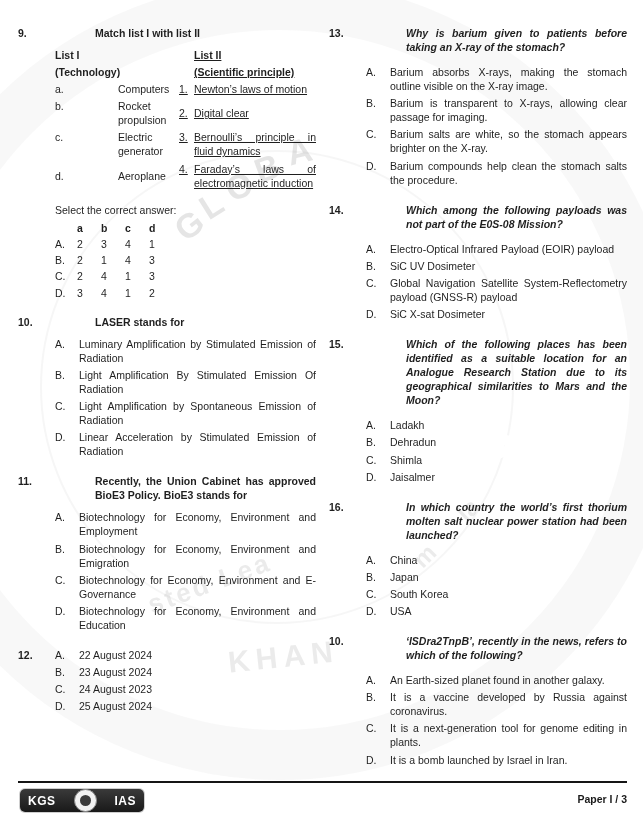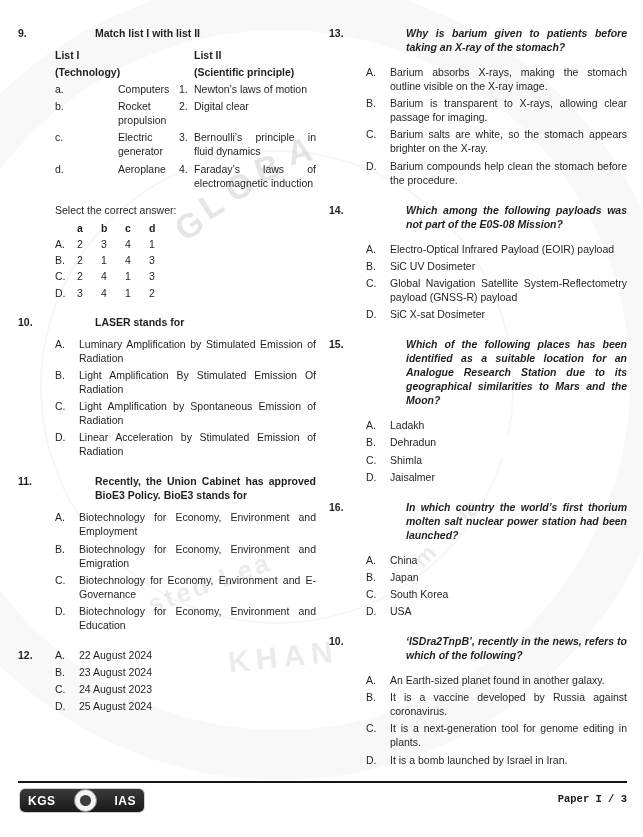--- a/index.html
+++ b/index.html
@@ -24,25 +24,25 @@
   .q{display:flex;margin-bottom:13px;}
   .qnum{width:37px;flex:none;font-weight:bold;font-size:10.5px;line-height:1.34;}
   .qbody{flex:1;min-width:0;}
   .qstem{font-weight:bold;font-size:10.5px;line-height:1.34;text-align:justify;margin-bottom:8px;padding-left:40px;}
   .col-right .qstem{margin-bottom:11px;font-style:italic;}
   .opt{display:flex;font-size:10.5px;line-height:1.34;margin-bottom:3px;}
   .optlabel{width:24px;flex:none;}
   .opttext{flex:1;text-align:justify;min-width:0;}
   
   .match{font-size:10.5px;line-height:1.34;}
-  .mrow{display:flex;margin-bottom:3px;}
+  .mrow{display:flex;margin-bottom:3px;align-items:center;}
   .mleft{width:124px;flex:none;display:flex;}
   .mkey{width:22px;flex:none;}
   .mltext{flex:1;margin-left:41px;}
-  .mright{flex:1;display:flex;min-width:0;}
+  .mright{flex:1;display:flex;min-width:0;text-decoration:underline;}
   .mrkey{width:15px;flex:none;}
   .mrtext{flex:1;text-align:justify;min-width:0;}
   .mtitle .mleft,.mtitle .mright{font-weight:bold;}
   .mtitle .mright{padding-left:15px;}
   .select-label{font-size:10.5px;margin-top:14px;margin-bottom:5px;}
   .ansgrid{font-size:10.5px;}
   .ansrow{display:flex;line-height:1.45;margin-bottom:1px;}
   .anskey{width:22px;flex:none;}
   .ansval{width:24px;flex:none;}
   .anshead{font-weight:bold;}
@@ -50,21 +50,21 @@
   
   .footer-rule{position:absolute;left:18px;right:16px;top:781px;border-top:2.5px solid #151515;z-index:1;}
   .footer{position:absolute;left:18px;right:16px;top:787px;height:30px;z-index:1;}
   .logo{position:absolute;left:2px;top:2px;display:inline-flex;align-items:center;gap:19px;
     background:linear-gradient(#3a3a3a,#191919);border-radius:5px;padding:3px 8px;height:17px;
     box-shadow:0 0 0 1px #cfcfcf;}
   .logo-text{color:#ffffff;font-weight:bold;font-size:12px;letter-spacing:0.5px;line-height:1;}
   .logo-emblem{width:21px;height:21px;border-radius:50%;background:#f2f2f2;flex:none;
     border:1px solid #8a8a8a;display:flex;align-items:center;justify-content:center;margin:0 -1px;}
   .logo-emblem-inner{width:11px;height:11px;border-radius:50%;background:#3b3b3b;}
-  .page-label{position:absolute;right:0;top:6px;font-family:Liberation Mono, monospace;
+  .page-label{position:absolute;right:0;top:6px;font-family:Liberation Sans, sans-serif;
     font-weight:bold;font-size:10.5px;color:#1a1a1a;}
 </style>
 </head>
 <body>
 
 <div class="watermark">
   <div class="wm-ring"></div>
   <div class="wm-ring2"></div>
   <div class="wm-letter" style="left:176px;top:206px;transform:rotate(-38deg);">G</div>
   <div class="wm-letter" style="left:201px;top:186px;transform:rotate(-32deg);">L</div>
@@ -259,21 +259,21 @@
         <div class="opt">
             <span class="optlabel">B.</span>
             <span class="opttext">Barium is transparent to X-rays, allowing clear passage for imaging.</span>
           </div>
         <div class="opt">
             <span class="optlabel">C.</span>
             <span class="opttext">Barium salts are white, so the stomach appears brighter on the X-ray.</span>
           </div>
         <div class="opt">
             <span class="optlabel">D.</span>
-            <span class="opttext">Barium compounds help clean the stomach before the procedure.</span>
+            <span class="opttext">Barium compounds help clean the stomach salts the procedure.</span>
           </div>
       </div>
     </div>
 
     <div class="q">
       <div class="qnum">14.</div>
       <div class="qbody">
         <div class="qstem">Which among the following payloads was not part of the E0S-08 Mission?</div>
         <div class="opt">
             <span class="optlabel">A.</span>

